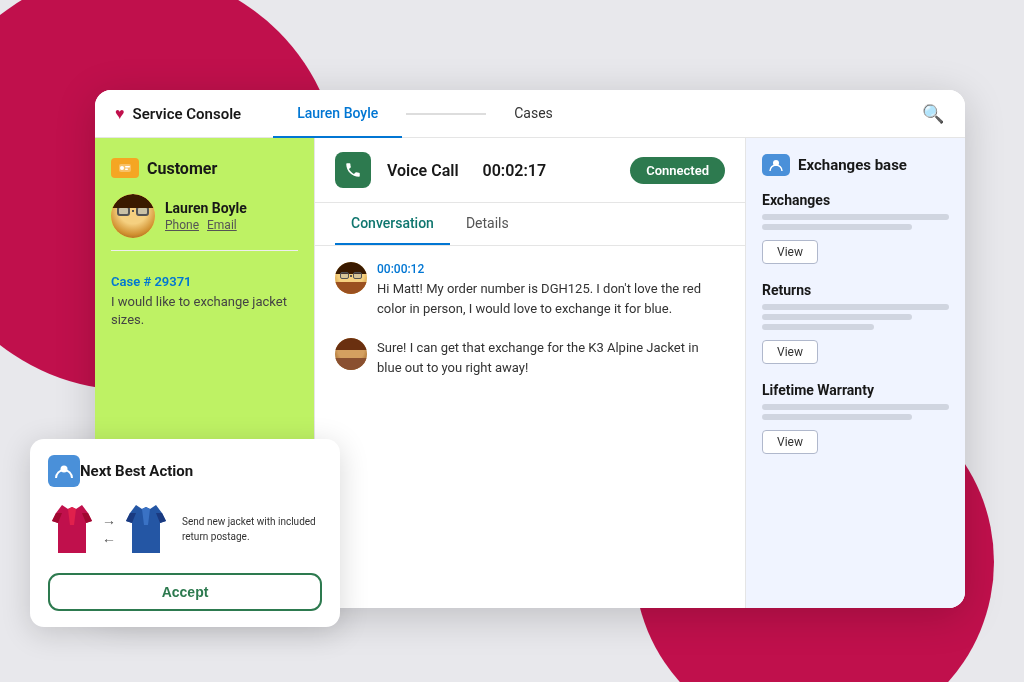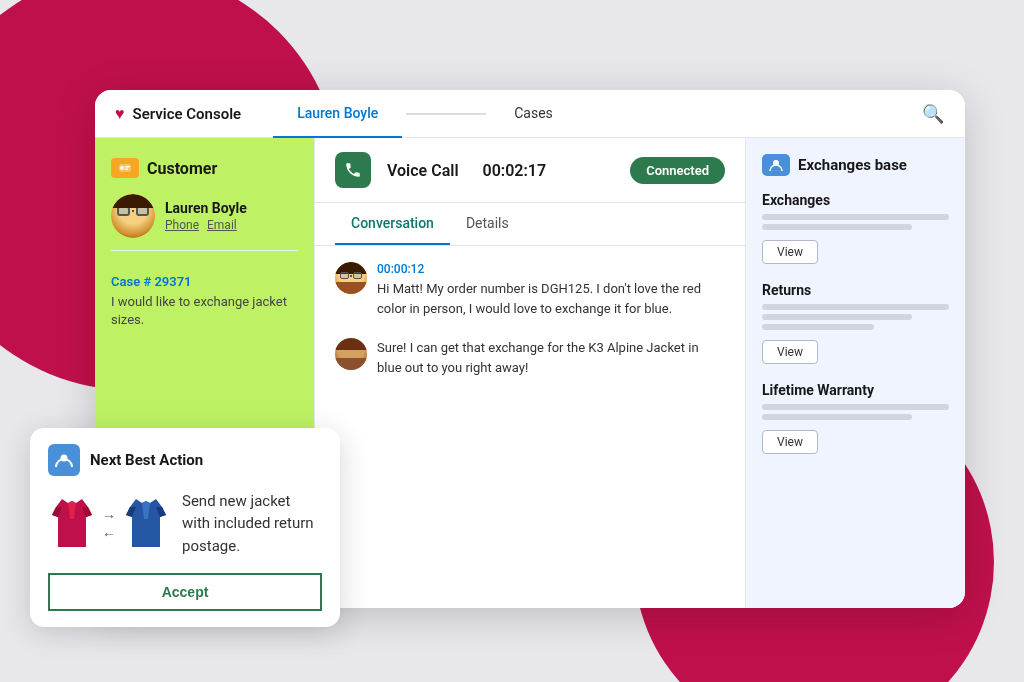--- a/index.html
+++ b/index.html
@@ -366,21 +366,20 @@
       width: 310px;
       background: #fff;
       border-radius: 14px;
       box-shadow: 0 6px 30px rgba(0,0,0,0.16);
       z-index: 5;
       padding: 16px 18px;
     }
     .nba-header {
       display: flex;
       align-items: center;
-      gap: 10px;
       margin-bottom: 14px;
     }
     .nba-icon {
       width: 32px;
       height: 32px;
       background: #4a90d9;
       border-radius: 6px;
       display: flex;
       align-items: center;
       justify-content: center;
@@ -405,34 +404,34 @@
     }
     .swap-arrows {
       font-size: 18px;
       color: #555;
       display: flex;
       flex-direction: column;
       align-items: center;
       gap: 2px;
     }
     .nba-desc {
-      font-size: 15px;
+      font-size: 10px;
       color: #333;
       line-height: 1.5;
     }
     .nba-buttons {
       display: flex;
       gap: 10px;
     }
     .nba-accept {
       flex: 1;
       padding: 9px 0;
       background: #fff;
       border: 2px solid #2d7a4f;
-      border-radius: 0;
+      border-radius: 11px;
       font-size: 14px;
       font-weight: 600;
       color: #2d7a4f;
       cursor: pointer;
       text-align: center;
     }
     .nba-reject {
       flex: 1;
       padding: 9px 0;
       background: #fff;

